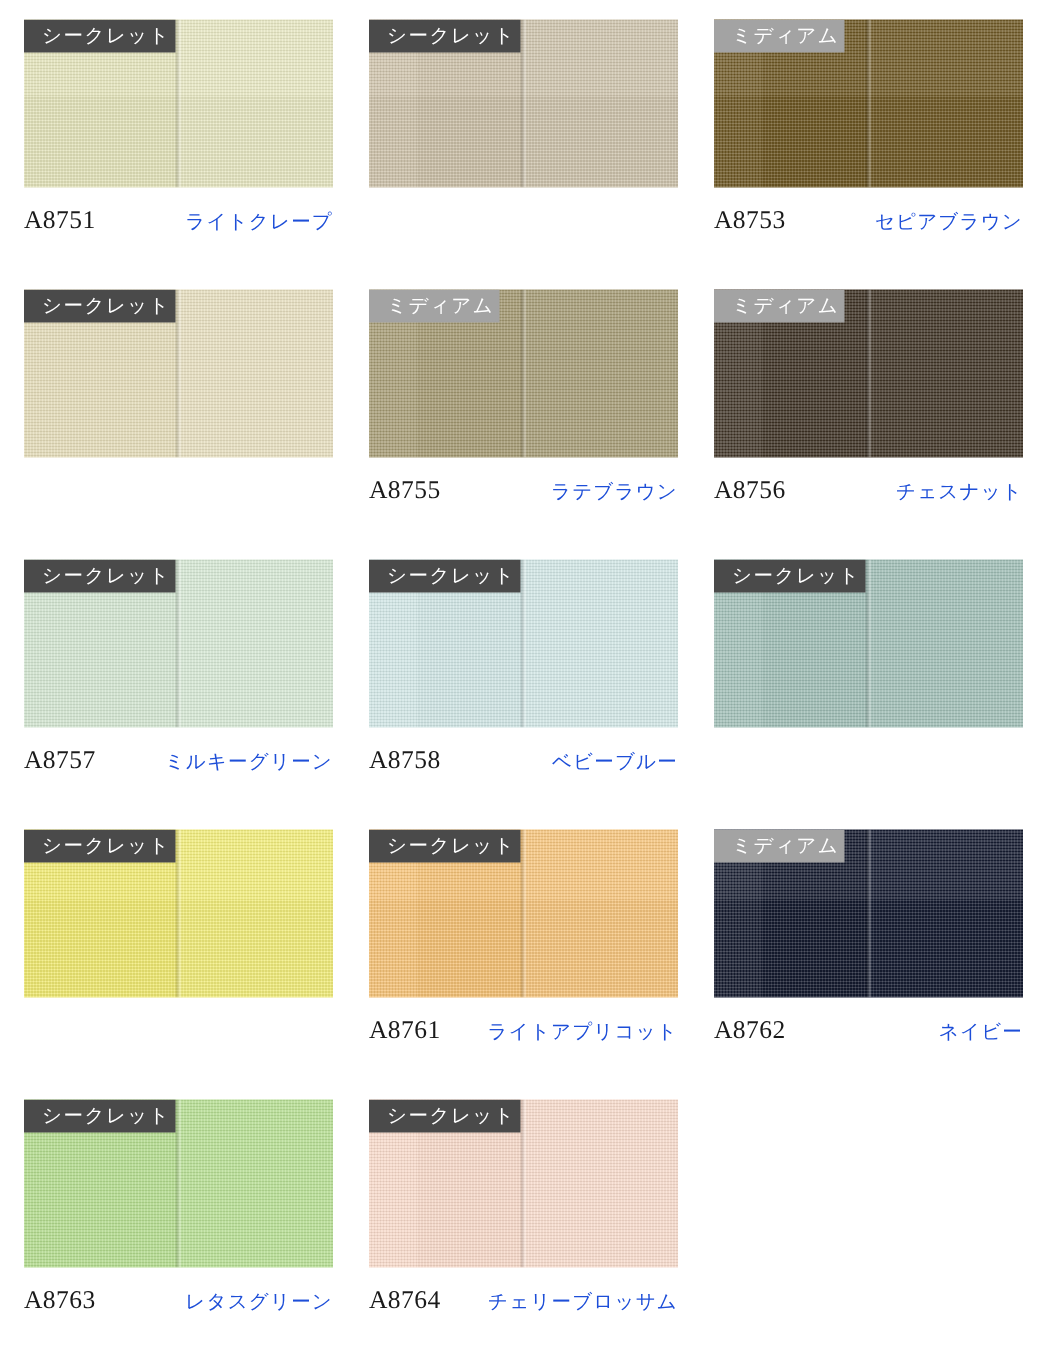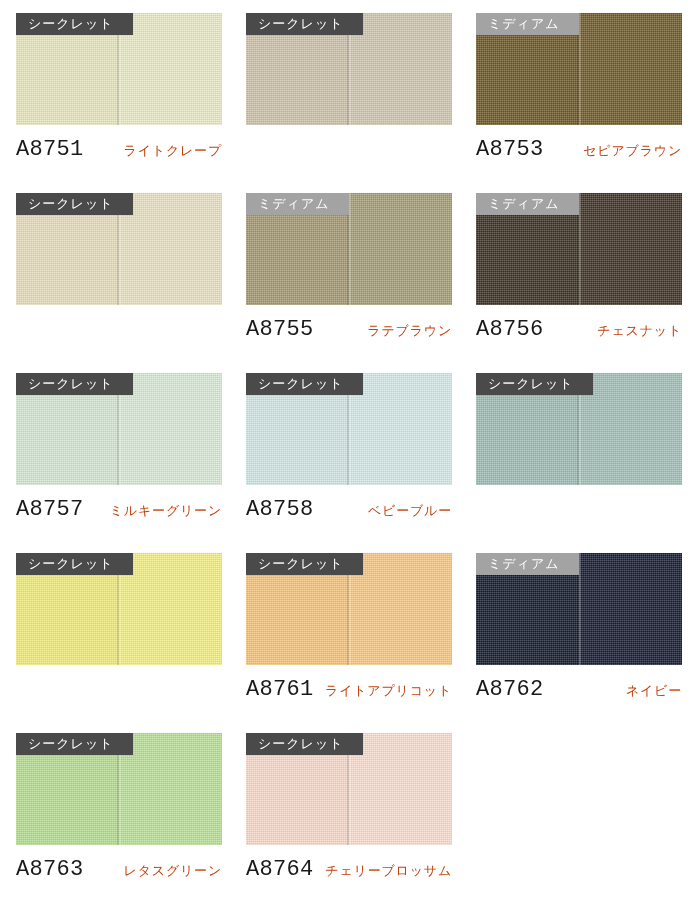--- a/index.html
+++ b/index.html
@@ -69,21 +69,21 @@
       rgba(255,255,255,0.30) 62%,
       rgba(255,255,255,0.10) 100%);
     pointer-events: none;
   }
 
   .grade-badge {
     position: absolute;
     top: 0;
     left: 0;
     height: 22px;
-    padding: 0 19px 0 12px;
+    padding: 0 3px 0 12px;
     display: flex;
     align-items: center;
     font-size: 13px;
     letter-spacing: 1px;
     color: #ffffff;
     font-family: "DejaVu Sans", "Liberation Sans", sans-serif;
     white-space: nowrap;
     z-index: 3;
   }
   .grade-badge.secret  { background: #4a4a4a; }
@@ -91,30 +91,30 @@
 
   .swatch-caption {
     display: flex;
     align-items: baseline;
     justify-content: space-between;
     width: 206px;
     padding-top: 12px;
   }
 
   .swatch-code {
-    font-size: 22px;
+    font-size: 17px;
     color: #1a1a1a;
     letter-spacing: 0.3px;
-    font-family: Liberation Mono, monospace;
+    font-family: Liberation Serif, serif;
     white-space: nowrap;
   }
 
   .swatch-name {
     font-size: 13px;
-    color: #c2410c;
+    color: #1d4ed8;
     letter-spacing: 0.8px;
     font-family: "DejaVu Sans", "Liberation Sans", sans-serif;
     white-space: nowrap;
     text-align: right;
   }
 </style>
 </head>
 <body>
 
 <div class="swatch-grid" id="swatch-grid">

